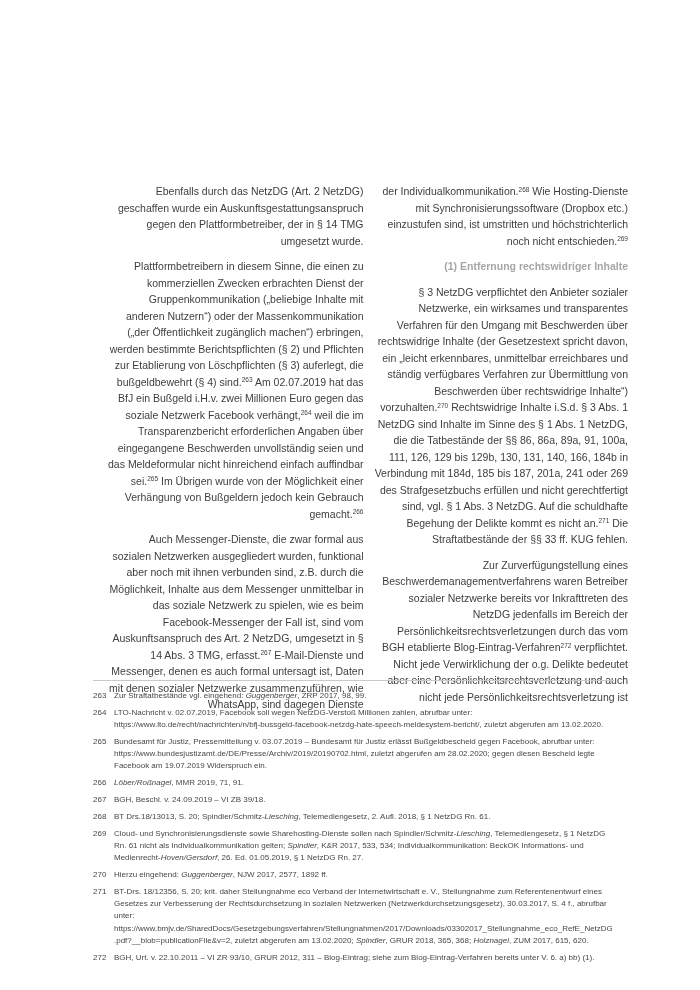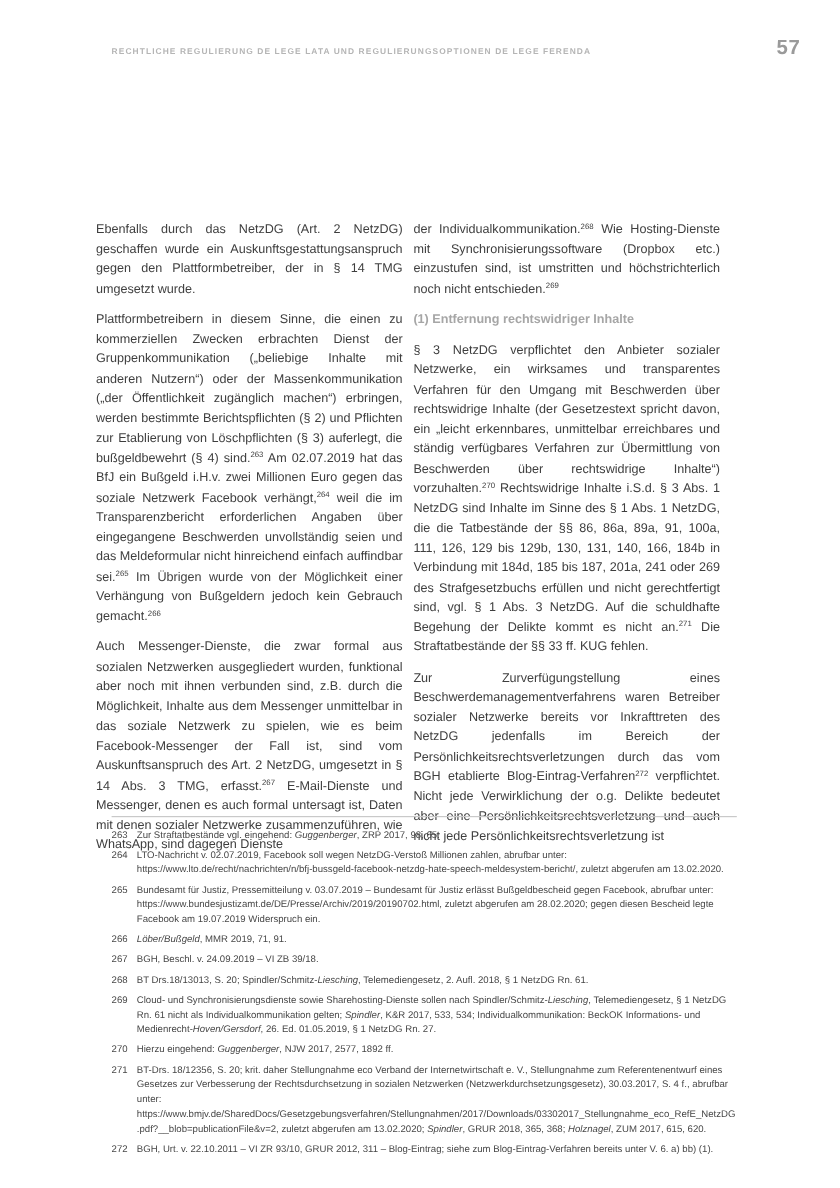--- a/index.html
+++ b/index.html
@@ -17,30 +17,30 @@
   }
   .runhead-title{
     font-size:7px;font-weight:bold;letter-spacing:0.9px;
     color:#b5b5b5;text-transform:uppercase;
   }
   .runhead-page{
     font-size:17px;font-weight:bold;color:#9a9a9a;letter-spacing:0.5px;
   }
   
   .columns{
-    position:absolute;top:183px;left:80px;width:520px;
+    position:absolute;top:183px;left:108px;width:520px;
     display:flex;gap:9px;
   }
   .col{
     flex:1 1 0;min-width:0;
     font-size:10.5px;line-height:16.5px;color:#3e3e3e;
     text-align:justify;
     hyphens:auto;-webkit-hyphens:auto;
   }
-  .col p{margin:0 0 9px 0;}
+  .col p{margin:0 0 9px 0;text-align:right;}
   .col p:last-child{margin-bottom:0;}
   .col sup{
     font-size:6.5px;line-height:0;vertical-align:baseline;
     position:relative;top:-3.5px;letter-spacing:0;
   }
   .subhead{
     margin:0;padding:0;
     font-size:10.5px;line-height:16.5px;font-weight:bold;
     color:#a6a6a6;text-align:left;
   }
@@ -59,56 +59,52 @@
   }
   .fn-num{flex:0 0 14px;}
   .fn-text{flex:1 1 0;min-width:0;overflow-wrap:anywhere;}
   .fn-text i{}
 </style>
 </head>
 <body>
 
 <div class="page">
 
-  <div class="runhead">
-    <span class="runhead-title">RECHTLICHE REGULIERUNG DE LEGE LATA UND REGULIERUNGSOPTIONEN DE LEGE FERENDA</span>
-    <span class="runhead-page">57</span>
-  </div>
 
   <div class="columns">
     <div class="col">
       <p><span>Ebenfalls durch das NetzDG (Art. 2 NetzDG) geschaffen wurde ein Auskunftsgestattungsanspruch gegen den Plattformbetreiber, der in § 14 TMG umgesetzt wurde.</span></p>
       <p><span>Plattformbetreibern in diesem Sinne, die einen zu kommerziellen Zwecken erbrachten Dienst der Gruppenkommunikation („beliebige Inhalte mit anderen Nutzern“) oder der Massenkommunikation („der Öffentlichkeit zugänglich machen“) erbringen, werden bestimmte Berichtspflichten (§ 2) und Pflichten zur Etablierung von Löschpflichten (§ 3) auferlegt, die bußgeldbewehrt (§ 4) sind.</span><sup>263</sup><span> Am 02.07.2019 hat das BfJ ein Bußgeld i.H.v. zwei Millionen Euro gegen das soziale Netzwerk Facebook verhängt,</span><sup>264</sup><span> weil die im Transparenzbericht erforderlichen Angaben über eingegangene Beschwerden unvollständig seien und das Meldeformular nicht hinreichend einfach auffindbar sei.</span><sup>265</sup><span> Im Übrigen wurde von der Möglichkeit einer Verhängung von Bußgeldern jedoch kein Gebrauch gemacht.</span><sup>266</sup></p>
       <p><span>Auch Messenger-Dienste, die zwar formal aus sozialen Netzwerken ausgegliedert wurden, funktional aber noch mit ihnen verbunden sind, z.B. durch die Möglichkeit, Inhalte aus dem Messenger unmittelbar in das soziale Netzwerk zu spielen, wie es beim Facebook-Messenger der Fall ist, sind vom Auskunftsanspruch des Art. 2 NetzDG, umgesetzt in § 14 Abs. 3 TMG, erfasst.</span><sup>267</sup><span> E-Mail-Dienste und Messenger, denen es auch formal untersagt ist, Daten mit denen sozialer Netzwerke zusammenzuführen, wie WhatsApp, sind dagegen Dienste</span></p>
     </div>
     <div class="col">
       <p><span>der Individualkommunikation.</span><sup>268</sup><span> Wie Hosting-Dienste mit Synchronisierungssoftware (Dropbox etc.) einzustufen sind, ist umstritten und höchstrichterlich noch nicht entschieden.</span><sup>269</sup></p>
       <p class="subhead">(1) Entfernung rechtswidriger Inhalte</p>
       <p><span>§ 3 NetzDG verpflichtet den Anbieter sozialer Netzwerke, ein wirksames und transparentes Verfahren für den Umgang mit Beschwerden über rechtswidrige Inhalte (der Gesetzestext spricht davon, ein „leicht erkennbares, unmittelbar erreichbares und ständig verfügbares Verfahren zur Übermittlung von Beschwerden über rechtswidrige Inhalte“) vorzuhalten.</span><sup>270</sup><span> Rechtswidrige Inhalte i.S.d. § 3 Abs. 1 NetzDG sind Inhalte im Sinne des § 1 Abs. 1 NetzDG, die die Tatbestände der §§ 86, 86a, 89a, 91, 100a, 111, 126, 129 bis 129b, 130, 131, 140, 166, 184b in Verbindung mit 184d, 185 bis 187, 201a, 241 oder 269 des Strafgesetzbuchs erfüllen und nicht gerechtfertigt sind, vgl. § 1 Abs. 3 NetzDG. Auf die schuldhafte Begehung der Delikte kommt es nicht an.</span><sup>271</sup><span> Die Straftatbestände der §§ 33 ff. KUG fehlen.</span></p>
       <p><span>Zur Zurverfügungstellung eines Beschwerdemanagementverfahrens waren Betreiber sozialer Netzwerke bereits vor Inkrafttreten des NetzDG jedenfalls im Bereich der Persönlichkeitsrechtsverletzungen durch das vom BGH etablierte Blog-Eintrag-Verfahren</span><sup>272</sup><span> verpflichtet. Nicht jede Verwirklichung der o.g. Delikte bedeutet aber eine Persönlichkeitsrechtsverletzung und auch nicht jede Persönlichkeitsrechtsverletzung ist</span></p>
     </div>
   </div>
 
   <div class="footnotes">
     <hr class="fn-rule">
     <div class="fn">
       <span class="fn-num">263</span>
-      <span class="fn-text"><span>Zur Straftatbestände vgl. eingehend: </span><i>Guggenberger</i><span>, ZRP 2017, 98, 65.</span></span>
+      <span class="fn-text"><span>Zur Straftatbestände vgl. eingehend: </span><i>Guggenberger</i><span>, ZRP 2017, 98, 99.</span></span>
     </div>
     <div class="fn">
       <span class="fn-num">264</span>
       <span class="fn-text"><span>LTO-Nachricht v. 02.07.2019, Facebook soll wegen NetzDG-Verstoß Millionen zahlen, abrufbar unter: https://www.lto.de/recht/nachrichten/n/bfj-bussgeld-facebook-netzdg-hate-speech-meldesystem-bericht/, zuletzt abgerufen am 13.02.2020.</span></span>
     </div>
     <div class="fn">
       <span class="fn-num">265</span>
       <span class="fn-text"><span>Bundesamt für Justiz, Pressemitteilung v. 03.07.2019 – Bundesamt für Justiz erlässt Bußgeldbescheid gegen Facebook, abrufbar unter: https://www.bundesjustizamt.de/DE/Presse/Archiv/2019/20190702.html, zuletzt abgerufen am 28.02.2020; gegen diesen Bescheid legte Facebook am 19.07.2019 Widerspruch ein.</span></span>
     </div>
     <div class="fn">
       <span class="fn-num">266</span>
-      <span class="fn-text"><i>Löber/Bußgeld</i><span>, MMR 2019, 71, 91.</span></span>
+      <span class="fn-text"><i>Löber/Roßnagel</i><span>, MMR 2019, 71, 91.</span></span>
     </div>
     <div class="fn">
       <span class="fn-num">267</span>
       <span class="fn-text"><span>BGH, Beschl. v. 24.09.2019 – VI ZB 39/18.</span></span>
     </div>
     <div class="fn">
       <span class="fn-num">268</span>
       <span class="fn-text"><span>BT Drs.18/13013, S. 20; Spindler/Schmitz-</span><i>Liesching</i><span>, Telemediengesetz, 2. Aufl. 2018, § 1 NetzDG Rn. 61.</span></span>
     </div>
     <div class="fn">

